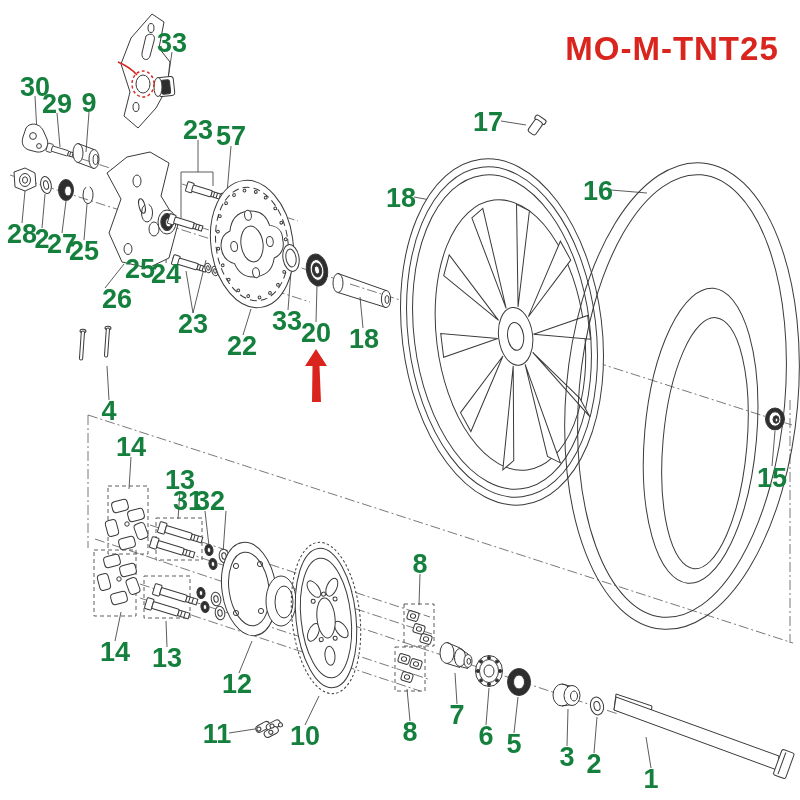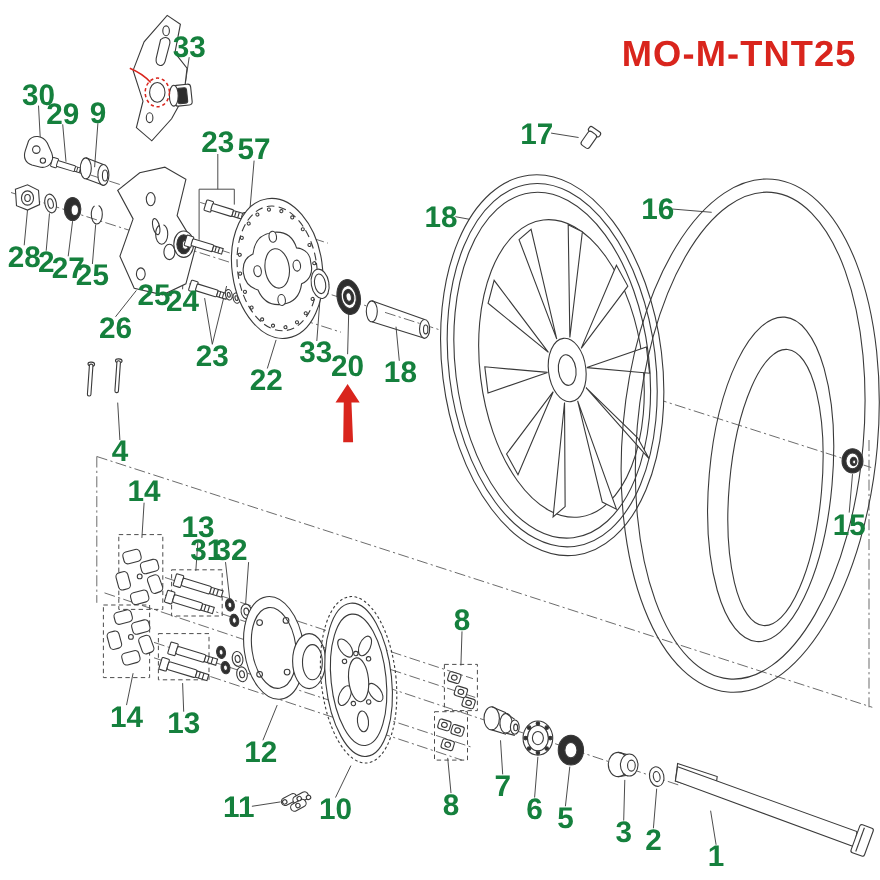--- a/index.html
+++ b/index.html
@@ -482,21 +482,21 @@
 <div class="lbl" style="left:231px;top:136px">57</div>
 <div class="lbl" style="left:488px;top:122px">17</div>
 <div class="lbl" style="left:401px;top:198px">18</div>
 <div class="lbl" style="left:598px;top:191px">16</div>
 <div class="lbl" style="left:22px;top:234px">28</div>
 <div class="lbl" style="left:42px;top:239px">2</div>
 <div class="lbl" style="left:62px;top:244px">27</div>
 <div class="lbl" style="left:84px;top:251px">25</div>
 <div class="lbl" style="left:140px;top:269px">25</div>
 <div class="lbl" style="left:166px;top:274px">24</div>
-<div class="lbl" style="left:105px;top:299px">26</div>
+<div class="lbl" style="left:117px;top:299px">26</div>
 <div class="lbl" style="left:193px;top:324px">23</div>
 <div class="lbl" style="left:242px;top:346px">22</div>
 <div class="lbl" style="left:287px;top:321px">33</div>
 <div class="lbl" style="left:316px;top:333px">20</div>
 <div class="lbl" style="left:364px;top:339px">18</div>
 <div class="lbl" style="left:772px;top:478px">15</div>
 <div class="lbl" style="left:109px;top:411px">4</div>
 <div class="lbl" style="left:131px;top:447px">14</div>
 <div class="lbl" style="left:180px;top:480px">13</div>
 <div class="lbl" style="left:188px;top:501px">31</div>

